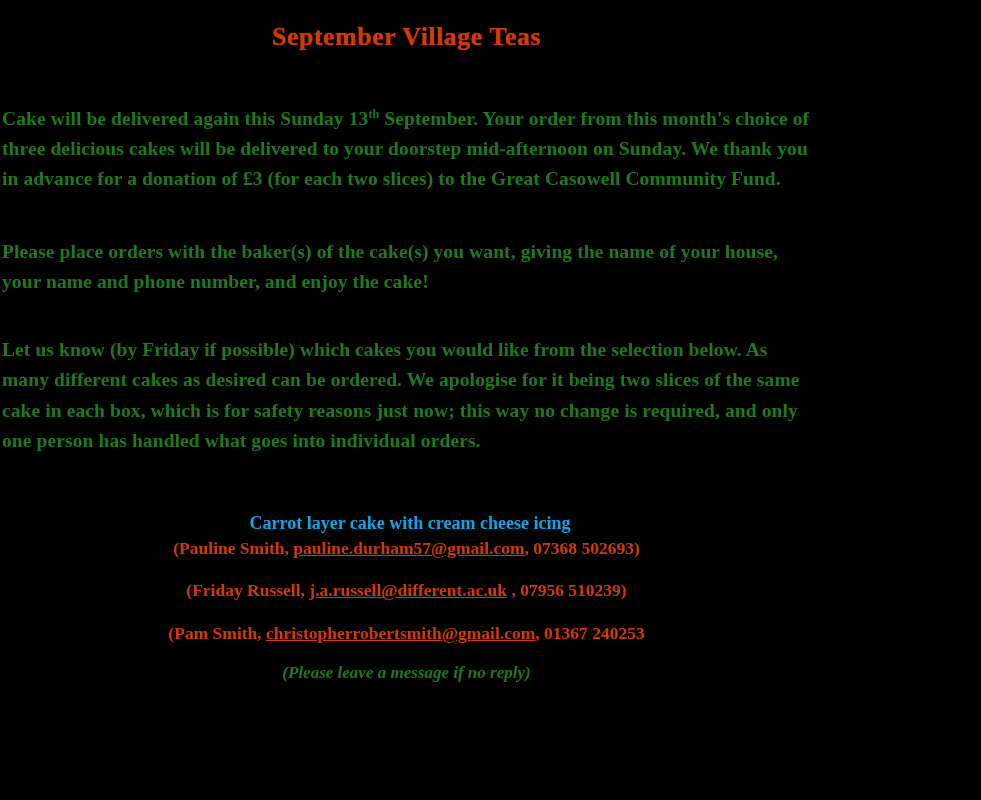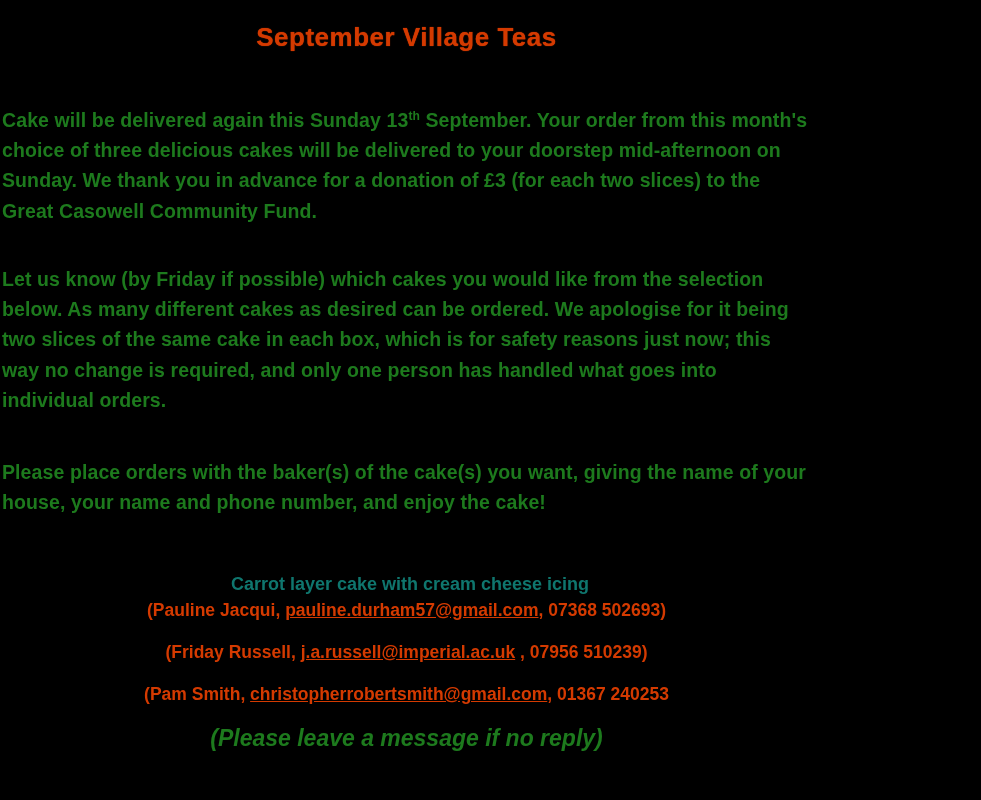--- a/index.html
+++ b/index.html
@@ -13,20 +13,21 @@
     overflow: hidden;
     font-family: "Liberation Sans", sans-serif;
   }
   .page {
     position: relative;
     width: 813px;
     height: 800px;
     background: #000000;
     box-sizing: border-box;
     padding: 0;
+    font-family: Liberation Serif, serif;
   }
   .title {
     text-align: center;
     color: #d43a00;
     font-size: 26px;
     font-weight: bold;
     letter-spacing: 0.5px;
     padding-top: 22px;
     text-shadow: 0 0 1px #d43a00;
   }
@@ -51,69 +52,69 @@
 
   .cakes {
     margin-top: 54px;
     text-align: center;
   }
   .cake-item {
     margin-bottom: 17px;
     line-height: 1.45;
   }
   .cake-name {
-    color: #0f766e;
+    color: #0ea5e9;
     font-size: 18px;
     font-weight: bold;
     display: block;
     padding-left: 7px;
   }
   .cake-name.italic { font-style: italic; }
   .cake-contact {
     color: #d43a00;
     font-size: 17.5px;
     font-weight: bold;
     display: block;
   }
   .cake-contact a {
     color: #d43a00;
     text-decoration: underline;
     text-align: right;
   }
   .footer-note {
     color: #1d7a1d;
-    font-size: 23px;
+    font-size: 17px;
     font-weight: bold;
     font-style: italic;
     text-align: center;
     margin-top: 16px;
   }
 </style>
 </head>
 <body>
 
 <div class="page">
 
   <div class="title">September Village Teas</div>
 
   <p class="body-block para-1"><span>Cake will be delivered again this Sunday 13</span><sup>th</sup><span> September. Your order from this month's choice of three delicious cakes will be delivered to your doorstep mid-afternoon on Sunday. We thank you in advance for a donation of £3 (for each two slices) to the Great Casowell Community Fund.</span></p>
 
+  <p class="body-block para-3">Please place orders with the baker(s) of the cake(s) you want, giving the name of your house, your name and phone number, and enjoy the cake!</p>
+
   <p class="body-block para-2">Let us know (by Friday if possible) which cakes you would like from the selection below. As many different cakes as desired can be ordered. We apologise for it being two slices of the same cake in each box, which is for safety reasons just now; this way no change is required, and only one person has handled what goes into individual orders.</p>
-
-  <p class="body-block para-3">Please place orders with the baker(s) of the cake(s) you want, giving the name of your house, your name and phone number, and enjoy the cake!</p>
 
   <div class="cakes">
 
     <div class="cake-item">
       <span class="cake-name">Carrot layer cake with cream cheese icing</span>
-      <span class="cake-contact"><span>(Pauline Jacqui, </span><a href="#">pauline.durham57@gmail.com</a><span>, 07368 502693)</span></span>
+      <span class="cake-contact"><span>(Pauline Smith, </span><a href="#">pauline.durham57@gmail.com</a><span>, 07368 502693)</span></span>
     </div>
 
     <div class="cake-item">
-      <span class="cake-contact"><span>(Friday Russell, </span><a href="#">j.a.russell@imperial.ac.uk</a><span> , 07956 510239)</span></span>
+      <span class="cake-contact"><span>(Friday Russell, </span><a href="#">j.a.russell@different.ac.uk</a><span> , 07956 510239)</span></span>
     </div>
 
     <div class="cake-item">
       <span class="cake-contact"><span>(Pam Smith, </span><a href="#">christopherrobertsmith@gmail.com</a><span>, 01367 240253</span></span>
     </div>
 
   </div>
 
   <div class="footer-note">(Please leave a message if no reply)</div>
 

